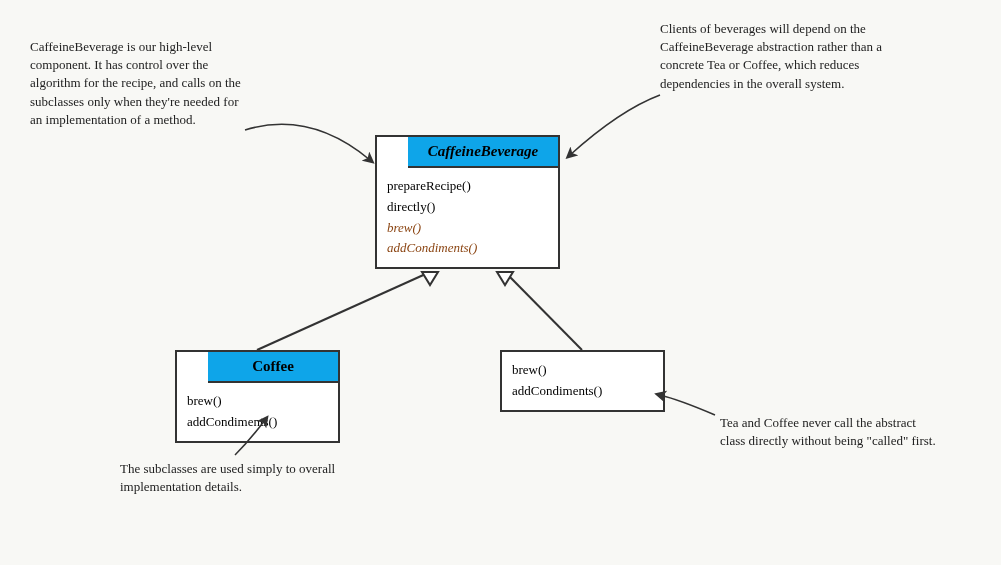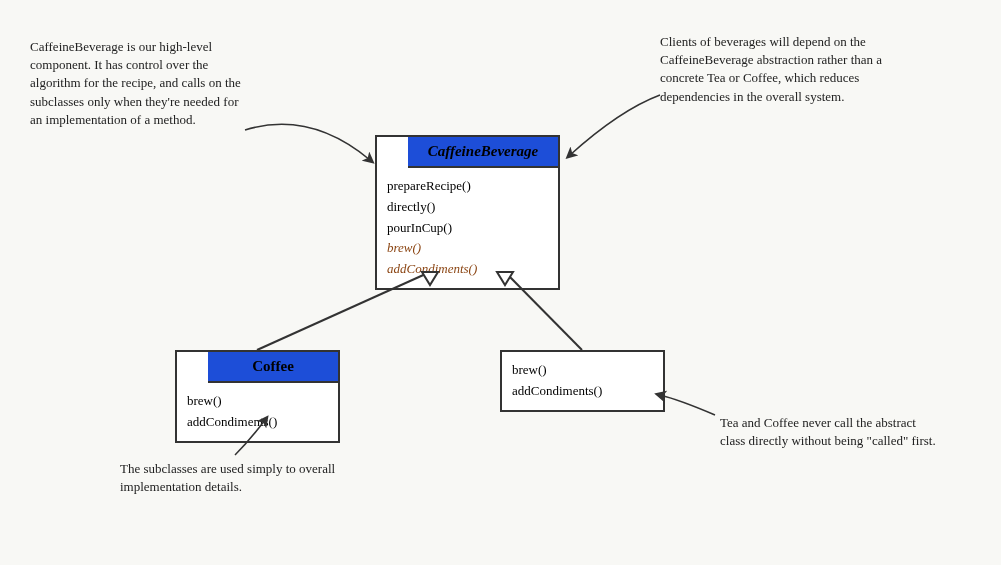--- a/index.html
+++ b/index.html
@@ -23,21 +23,21 @@
     }
 
     .uml-class {
       position: absolute;
       background: white;
       border: 2px solid #333;
       min-width: 170px;
     }
 
     .uml-class-header {
-      background: #1d4ed8;
+      background: #0ea5e9;
       border-bottom: 2px solid #333;
       padding: 6px 10px;
       text-align: center;
       font-weight: bold;
       font-style: italic;
       font-size: 15px;
       font-family: 'Times New Roman', serif;
       margin-left: 31px;
     }
 
@@ -70,32 +70,31 @@
       width: 1001px;
       height: 565px;
       pointer-events: none;
     }
   </style>
 </head>
 <body>
 
 <div class="annotation" style="left: 30px; top: 15px; margin-top: 23px;">CaffeineBeverage is our high-level component. It has control over the algorithm for the recipe, and calls on the subclasses only when they're needed for an implementation of a method.</div>
 
-<div class="annotation" style="left: 660px; top: 33px; max-width: 250px;">Clients of beverages will depend on the CaffeineBeverage abstraction rather than a concrete Tea or Coffee, which reduces dependencies in the overall system.</div>
+<div class="annotation" style="left: 660px; top: 20px; max-width: 250px;">Clients of beverages will depend on the CaffeineBeverage abstraction rather than a concrete Tea or Coffee, which reduces dependencies in the overall system.</div>
 
 <div class="annotation" style="left: 120px; top: 460px; max-width: 230px;">The subclasses are used simply to overall implementation details.</div>
 
 <div class="annotation" style="left: 720px; top: 414px; max-width: 220px;">Tea and Coffee never call the abstract class directly without being "called" first.</div>
 
 <div class="uml-class" style="left: 375px; top: 135px; min-width: 185px;">
   <div class="uml-class-header">CaffeineBeverage</div>
   <div class="uml-class-body">
     <span class="method">prepareRecipe()</span>
     <span class="method">directly()</span>
-    <span class="method">pourInCup()</span>
     <span class="method italic">brew()</span>
     <span class="method italic">addCondiments()</span>
   </div>
 </div>
 
 <div class="uml-class" style="left: 175px; top: 350px; min-width: 165px;">
   <div class="uml-class-header normal">Coffee</div>
   <div class="uml-class-body">
     <span class="method">brew()</span>
     <span class="method">addCondiments()</span>

